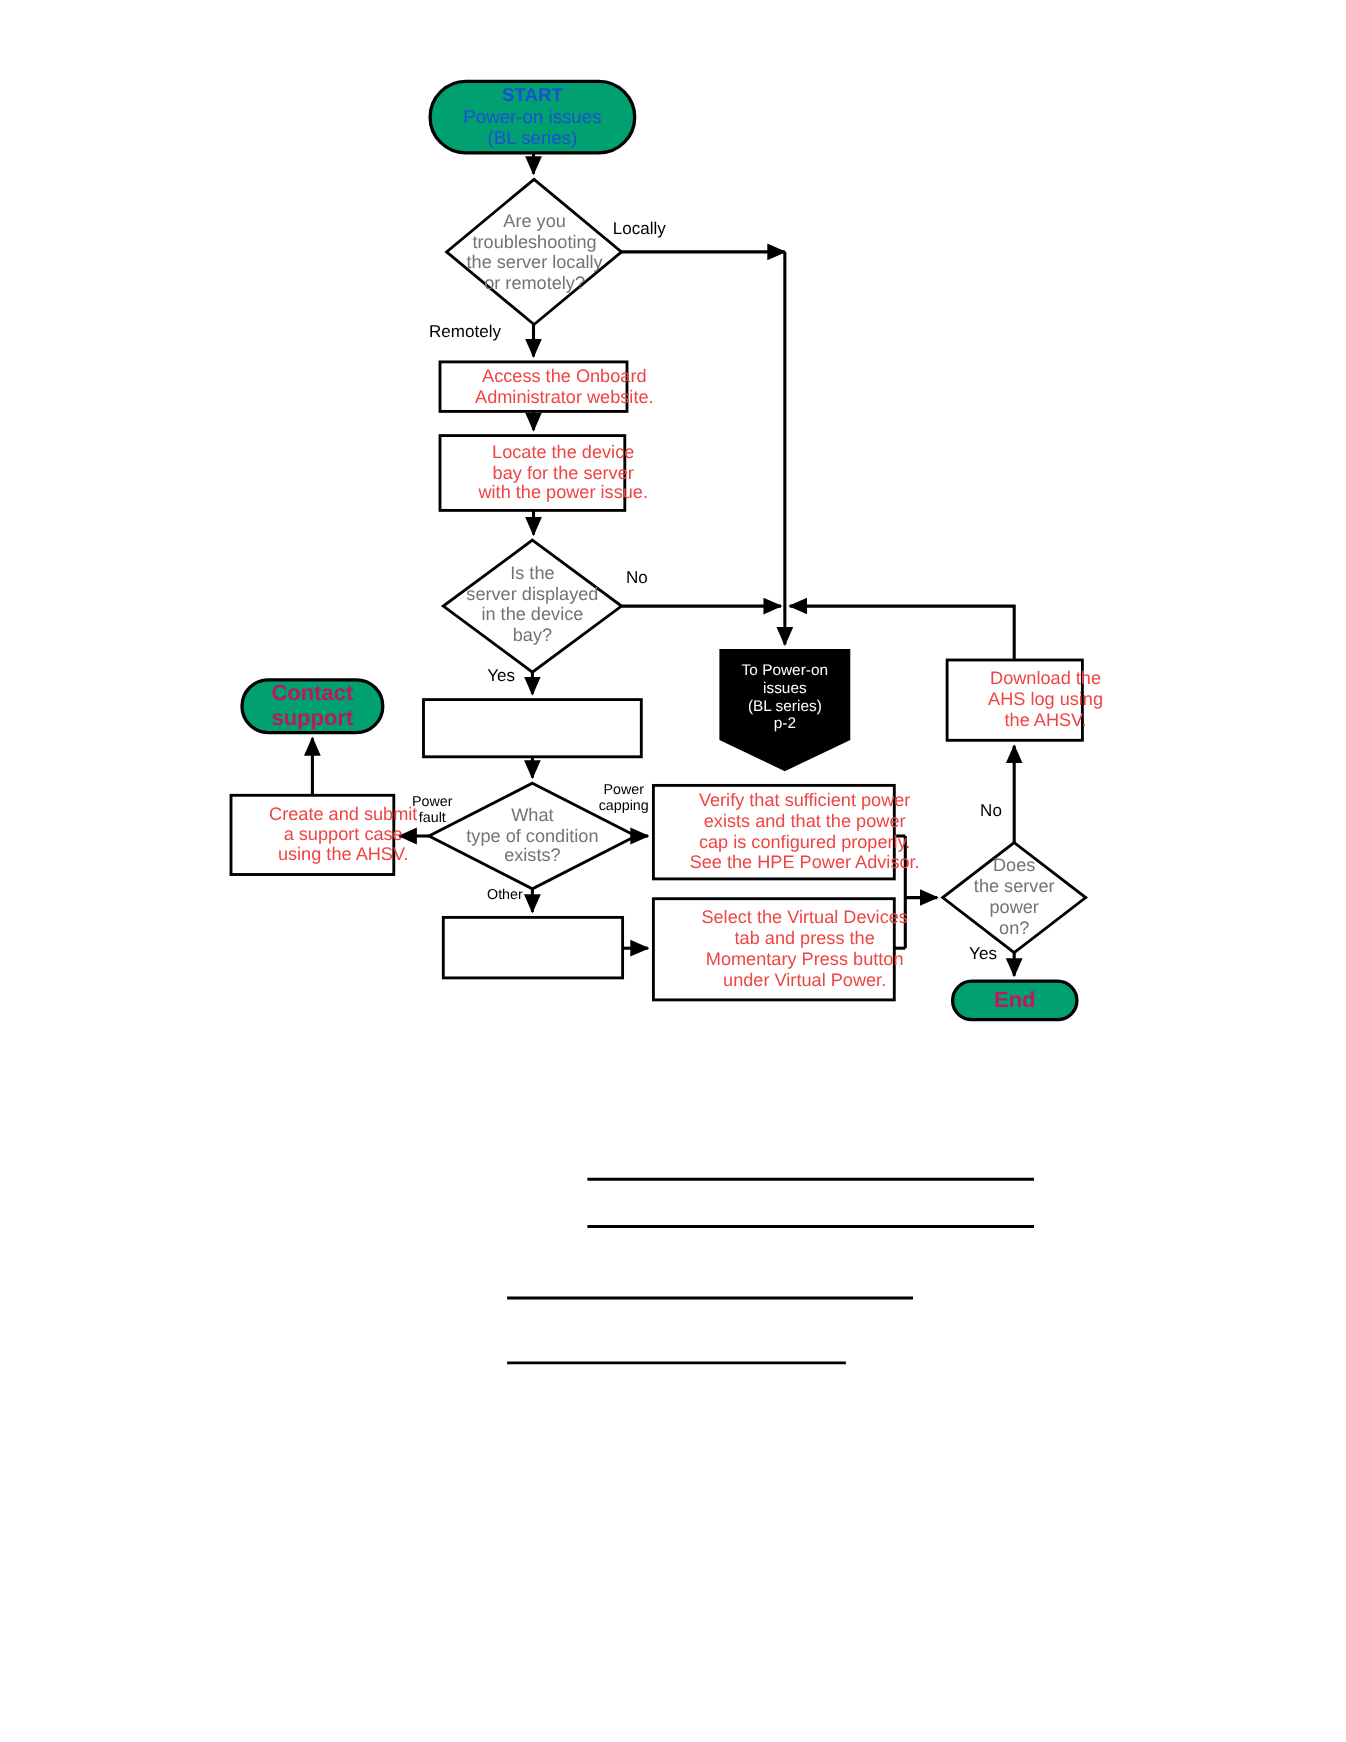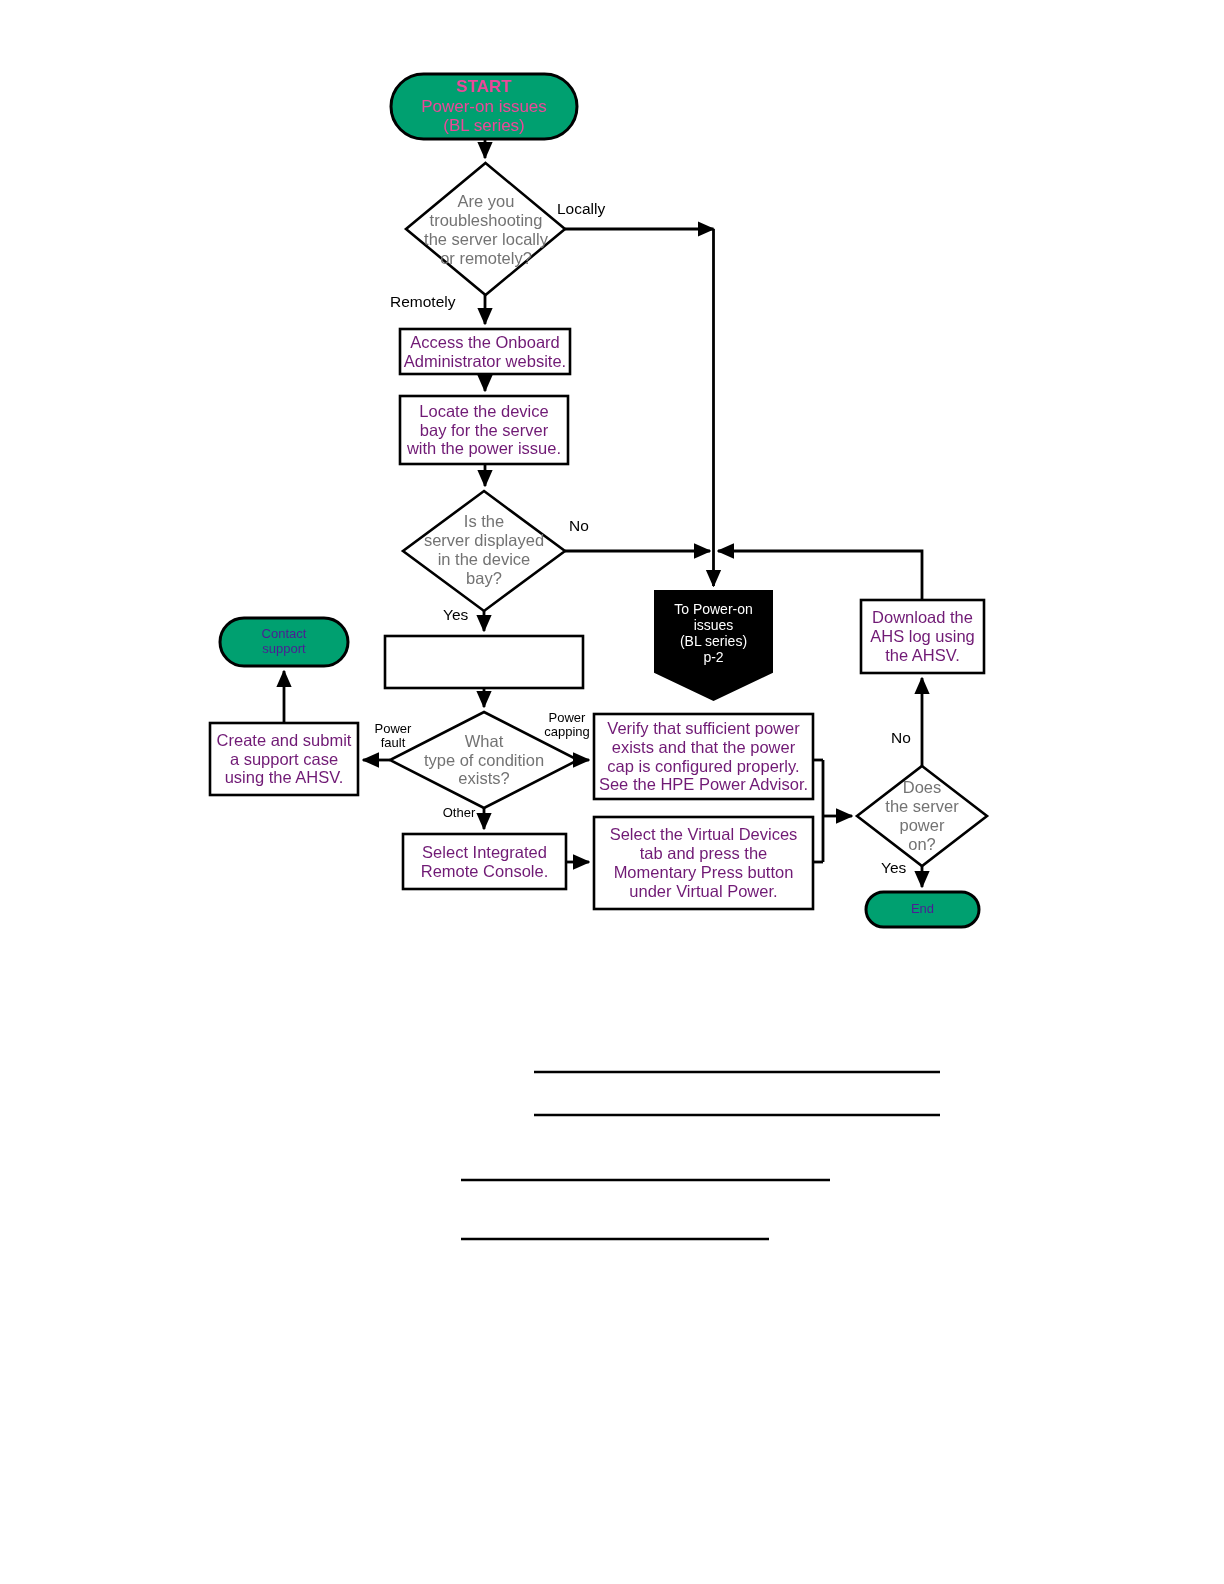--- a/index.html
+++ b/index.html
@@ -31,32 +31,33 @@
     position: absolute;
     display: flex;
     align-items: center;
     justify-content: center;
     text-align: center;
     line-height: 1.14;
     white-space: pre-line;
     pointer-events: none;
   }
   .lbl-terminator {
-    color: #4c1d95;
-    font-weight: normal;
-    font-size: 13px;
+    color: #be185d;
+    font-weight: bold;
+    font-size: 20px;
   }
   .lbl-start {
-    color: #ec4899;
+    color: #1d4ed8;
     font-size: 17px;
     font-weight: normal;
   }
   .lbl-process {
-    color: #701a75;
+    color: #ef4444;
     font-size: 16.5px;
+    margin-left: 28px;
   }
   .lbl-decision {
     color: #737373;
     font-size: 16.5px;
   }
   .lbl-connector {
     color: #ffffff;
     font-size: 14px;
   }
   .edge-label {
@@ -213,22 +214,20 @@
 
   <div class="node-label lbl-decision" style="left:390px; top:722px; width:188px; height:76px;">What
 type of condition
 exists?</div>
 
   <div class="node-label lbl-process" style="left:594px; top:714px; width:219px; height:85px;">Verify that sufficient power
 exists and that the power
 cap is configured properly.
 See the HPE Power Advisor.</div>
 
-  <div class="node-label lbl-process" style="left:403px; top:834px; width:163px; height:55px;">Select Integrated
-Remote Console.</div>
 
   <div class="node-label lbl-process" style="left:594px; top:817px; width:219px; height:92px;">Select the Virtual Devices
 tab and press the
 Momentary Press button
 under Virtual Power.</div>
 
   <div class="node-label lbl-decision" style="left:862px; top:770px; width:120px; height:92px;">Does
 the server
 power
 on?</div>

